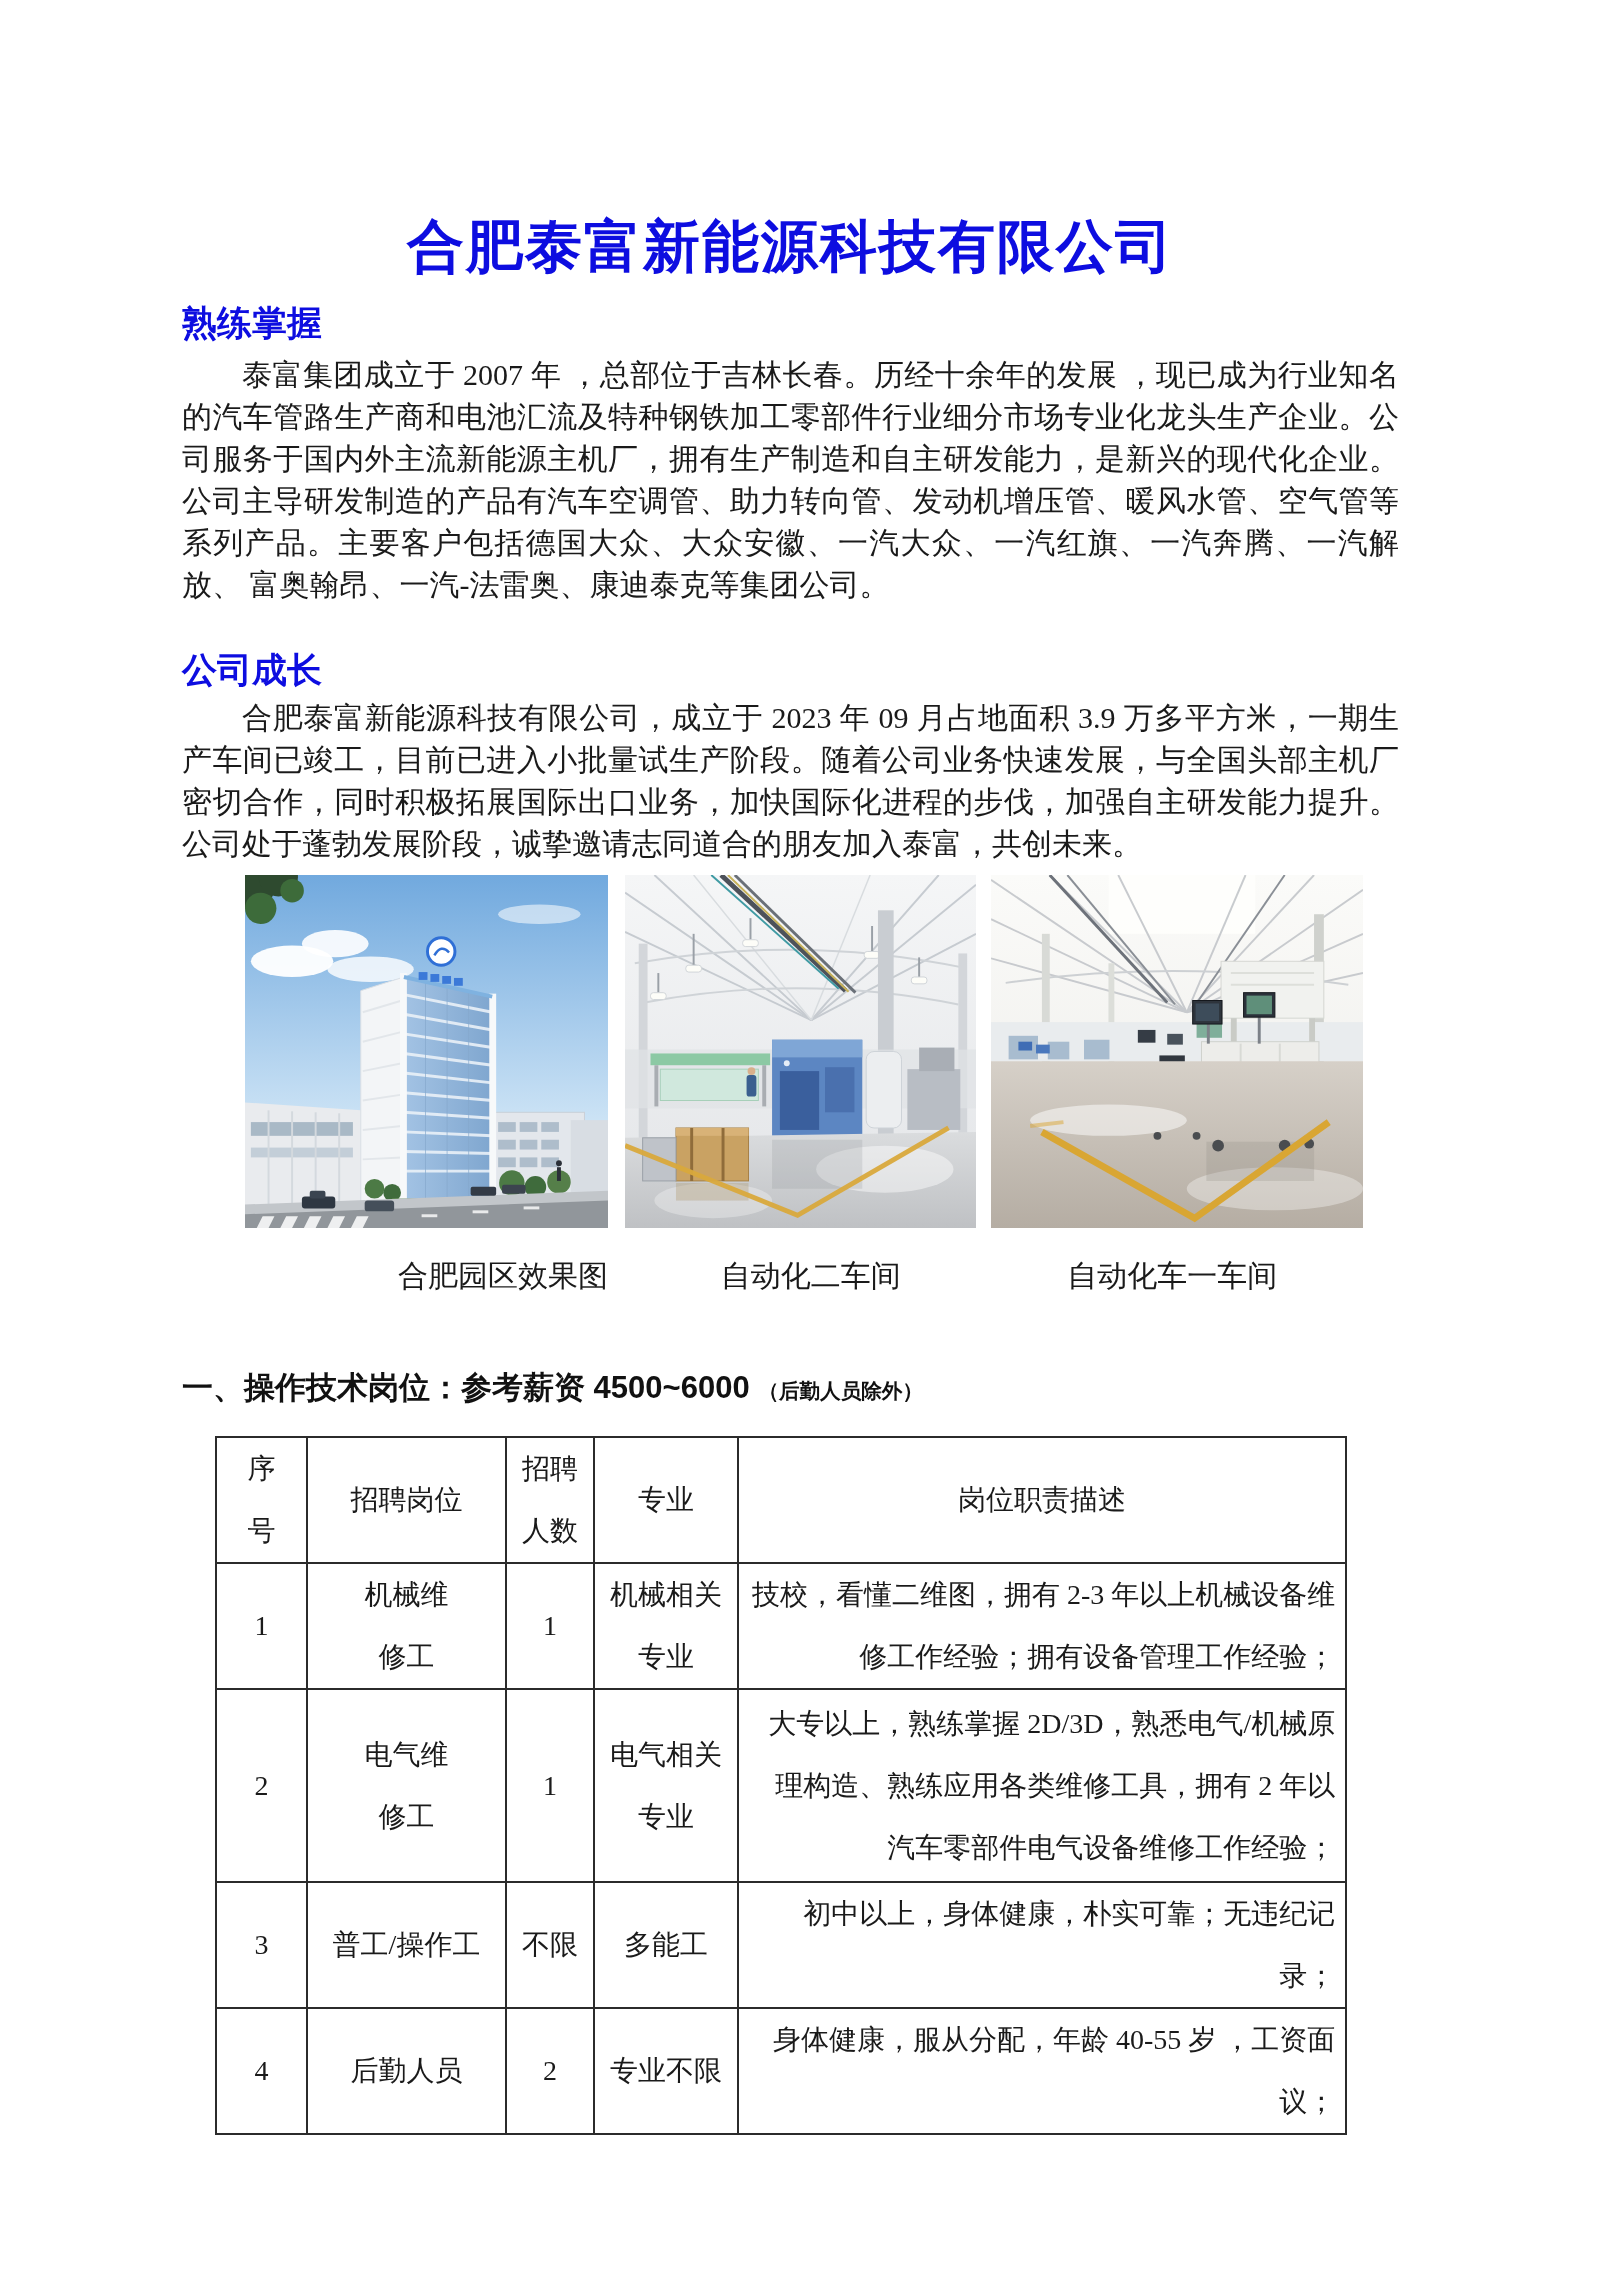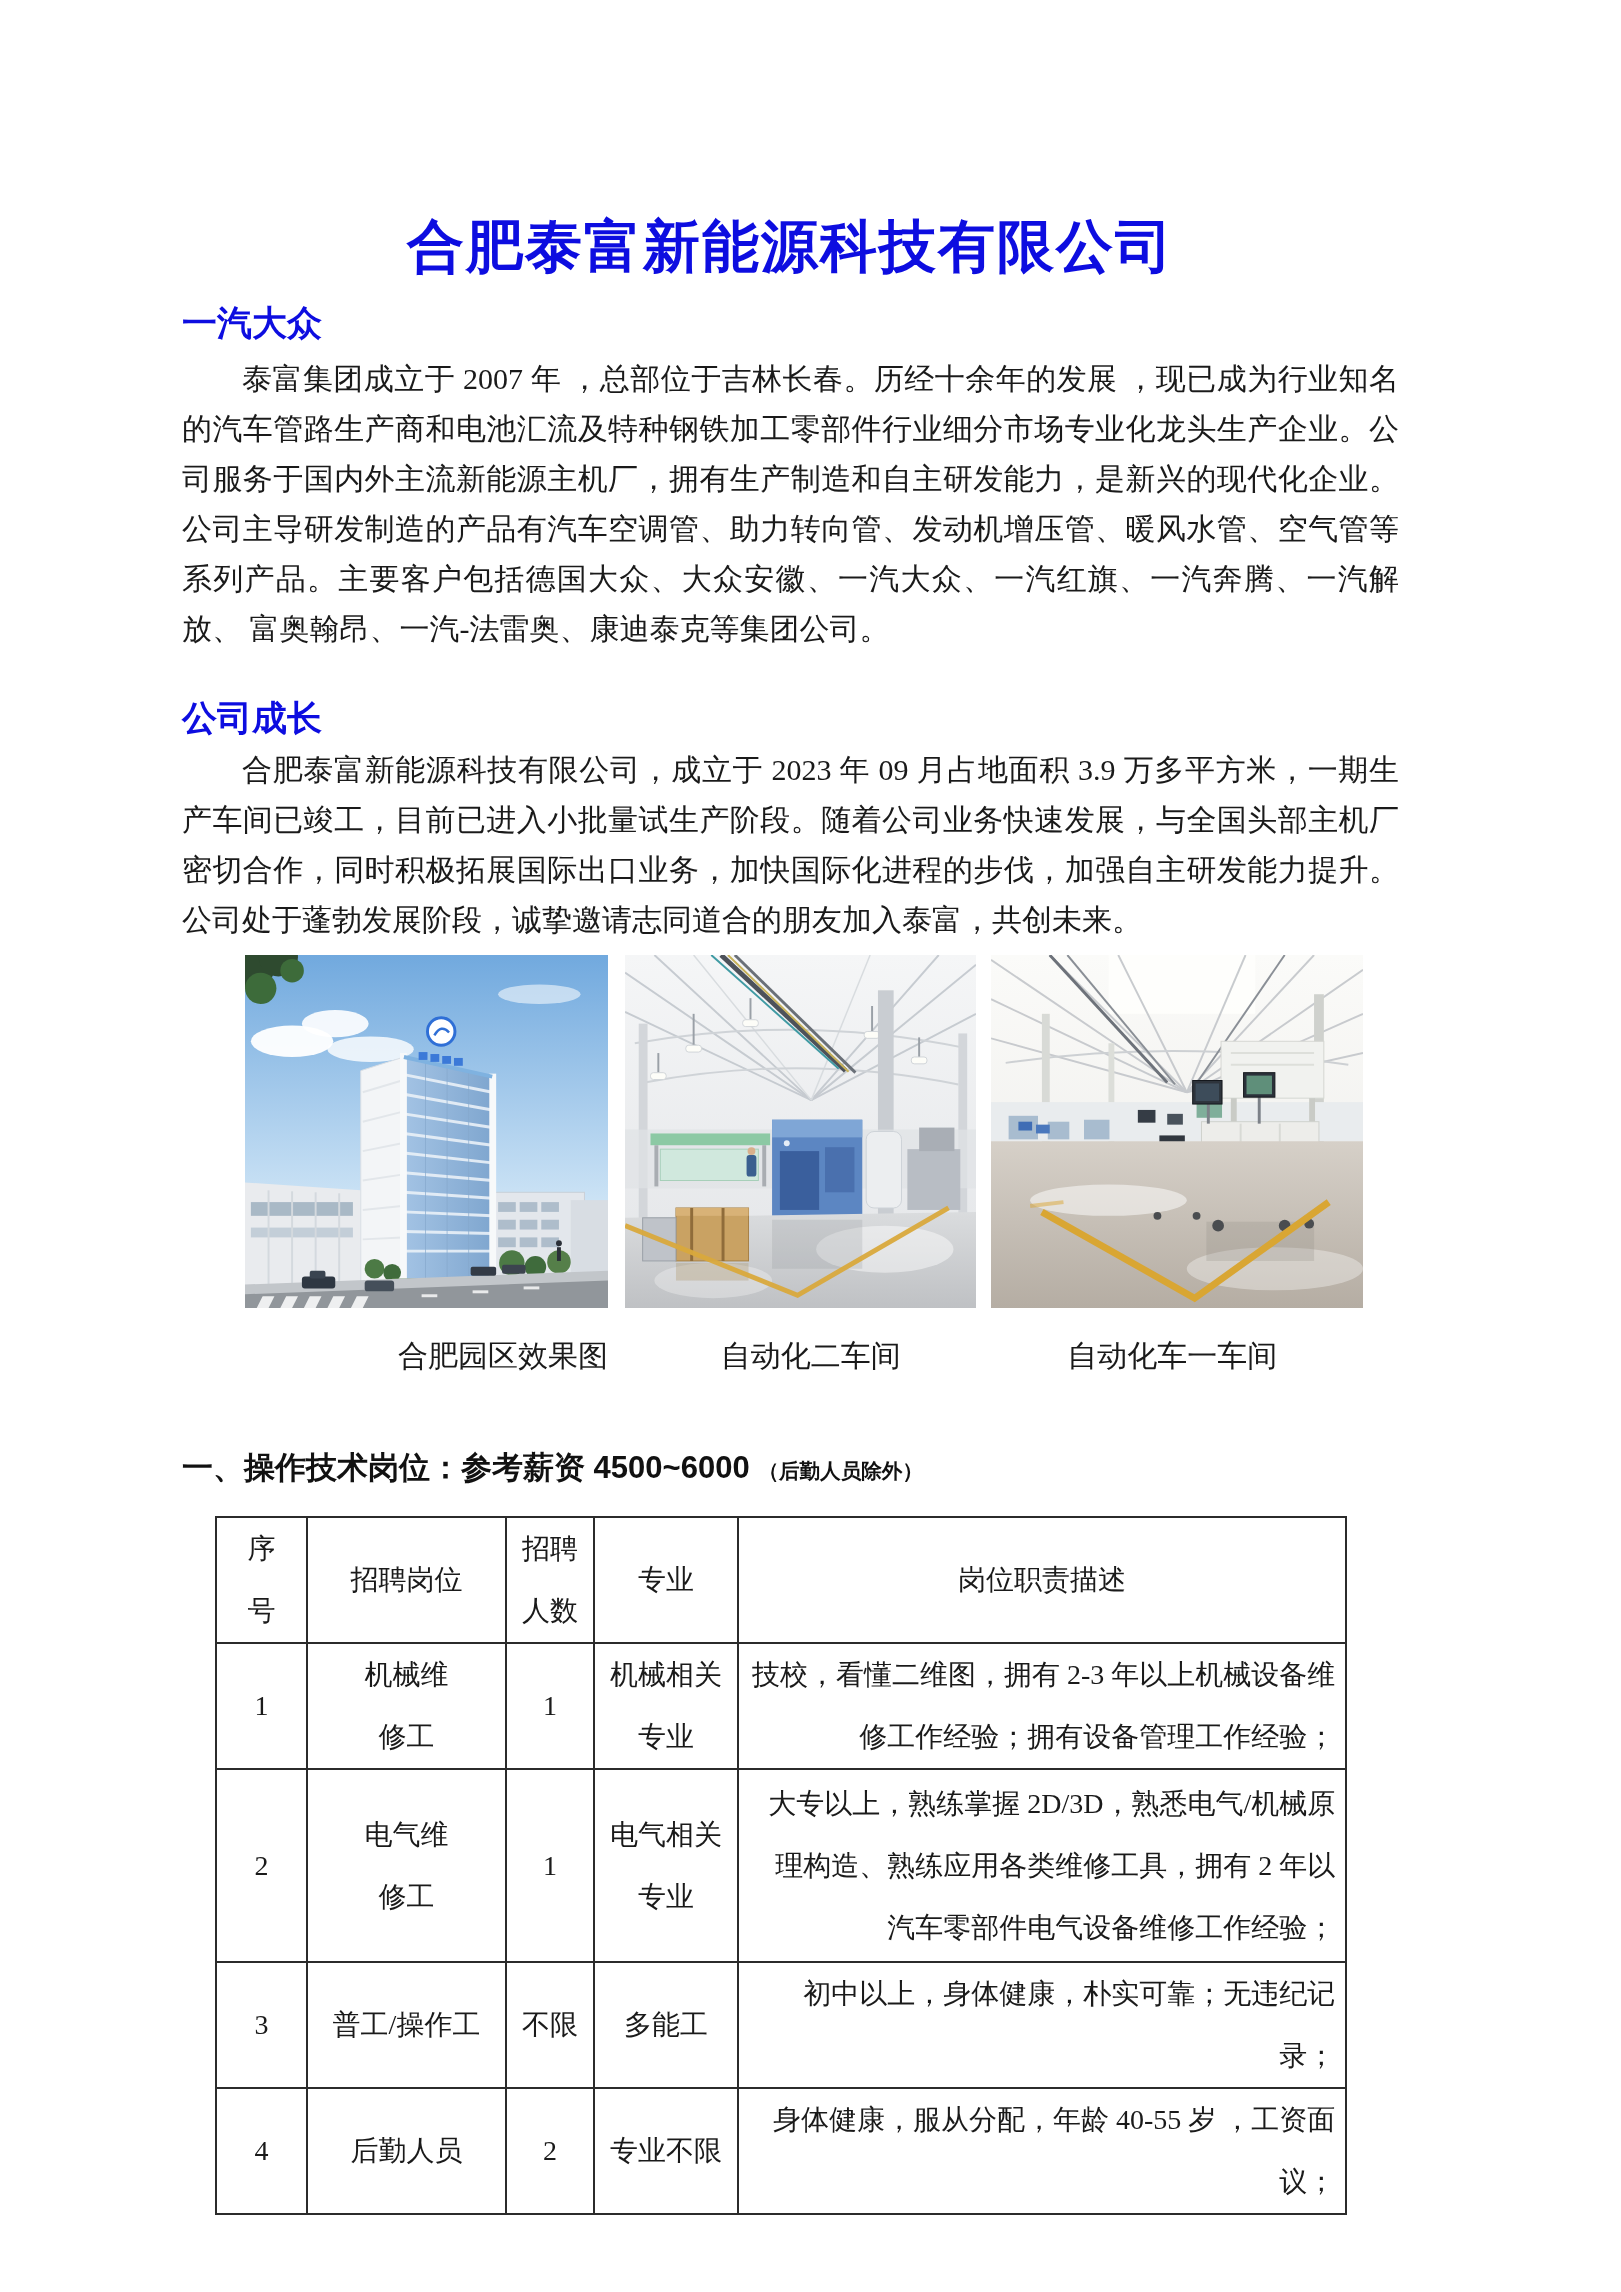--- a/index.html
+++ b/index.html
@@ -26,21 +26,21 @@
     margin:15.7px 0 0 0;
     font-family:"Liberation Sans","DejaVu Sans",sans-serif;
     font-weight:bold;
     font-size:35px;
     line-height:45px;
     color:#0d0de0;
   }
   .body-par{
     margin:9.8px 0 0 0;
     font-size:30px;
-    line-height:50px;
+    line-height:42px;
     text-indent:2em;
     text-align:justify;
   }
   .sec-growth{margin-top:41px;}
   .par-growth{margin-top:5px;}
 
   .gallery{
     margin:9.8px 0 0 63px;
     display:flex;
   }
@@ -108,21 +108,21 @@
   .r4{height:106px;}
 </style>
 </head>
 <body>
 
 <div class="doc">
   <div class="content">
 
     <h1 class="title">合肥泰富新能源科技有限公司</h1>
 
-    <h2 class="sec-heading">一汽大众</h2>
+    <h2 class="sec-heading">熟练掌握</h2>
     <p class="body-par">泰富集团成立于 2007 年 ，总部位于吉林长春。历经十余年的发展 ，现已成为行业知名的汽车管路生产商和电池汇流及特种钢铁加工零部件行业细分市场专业化龙头生产企业。公司服务于国内外主流新能源主机厂，拥有生产制造和自主研发能力，是新兴的现代化企业。公司主导研发制造的产品有汽车空调管、助力转向管、发动机增压管、暖风水管、空气管等系列产品。主要客户包括德国大众、大众安徽、一汽大众、一汽红旗、一汽奔腾、一汽解放、 富奥翰昂、一汽-法雷奥、康迪泰克等集团公司。</p>
 
     <h2 class="sec-heading sec-growth">公司成长</h2>
     <p class="body-par par-growth">合肥泰富新能源科技有限公司，成立于 2023 年 09 月占地面积 3.9 万多平方米，一期生产车间已竣工，目前已进入小批量试生产阶段。随着公司业务快速发展，与全国头部主机厂密切合作，同时积极拓展国际出口业务，加快国际化进程的步伐，加强自主研发能力提升。公司处于蓬勃发展阶段，诚挚邀请志同道合的朋友加入泰富，共创未来。</p>
 
     <div class="gallery">
 
       <div class="photo photo-1">
         <svg viewBox="0 0 370 360" preserveAspectRatio="none">
           <defs>

